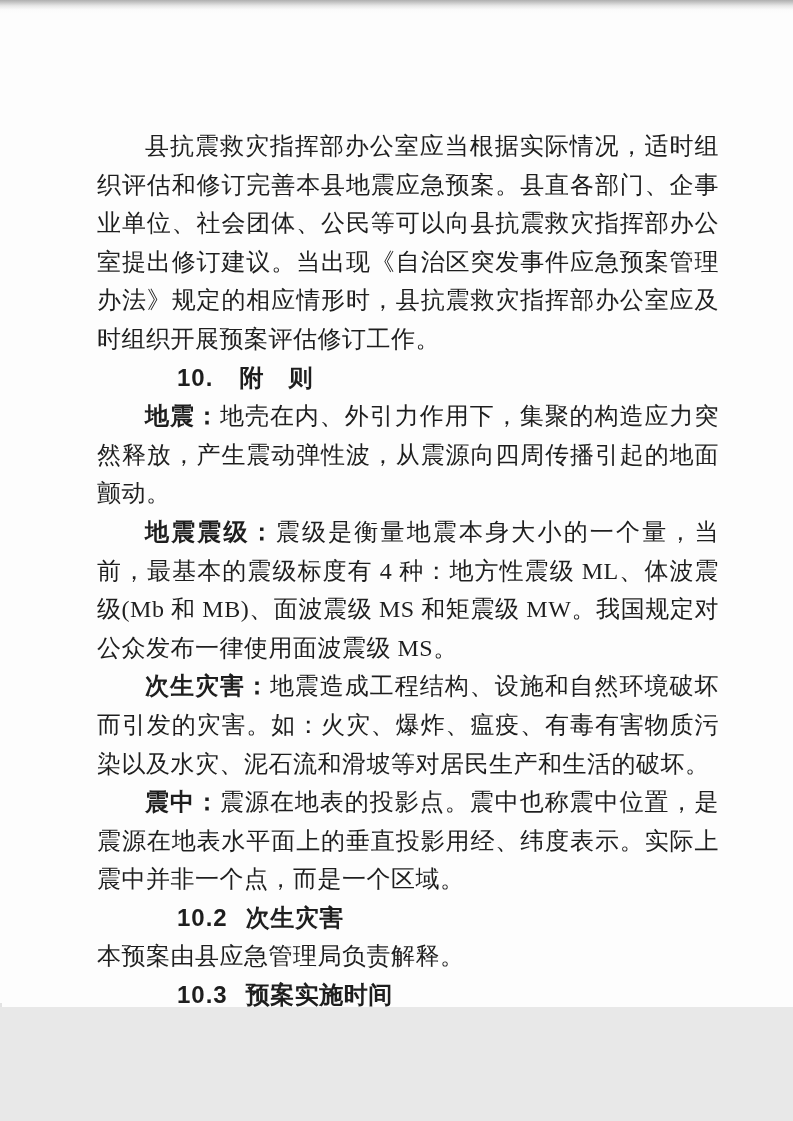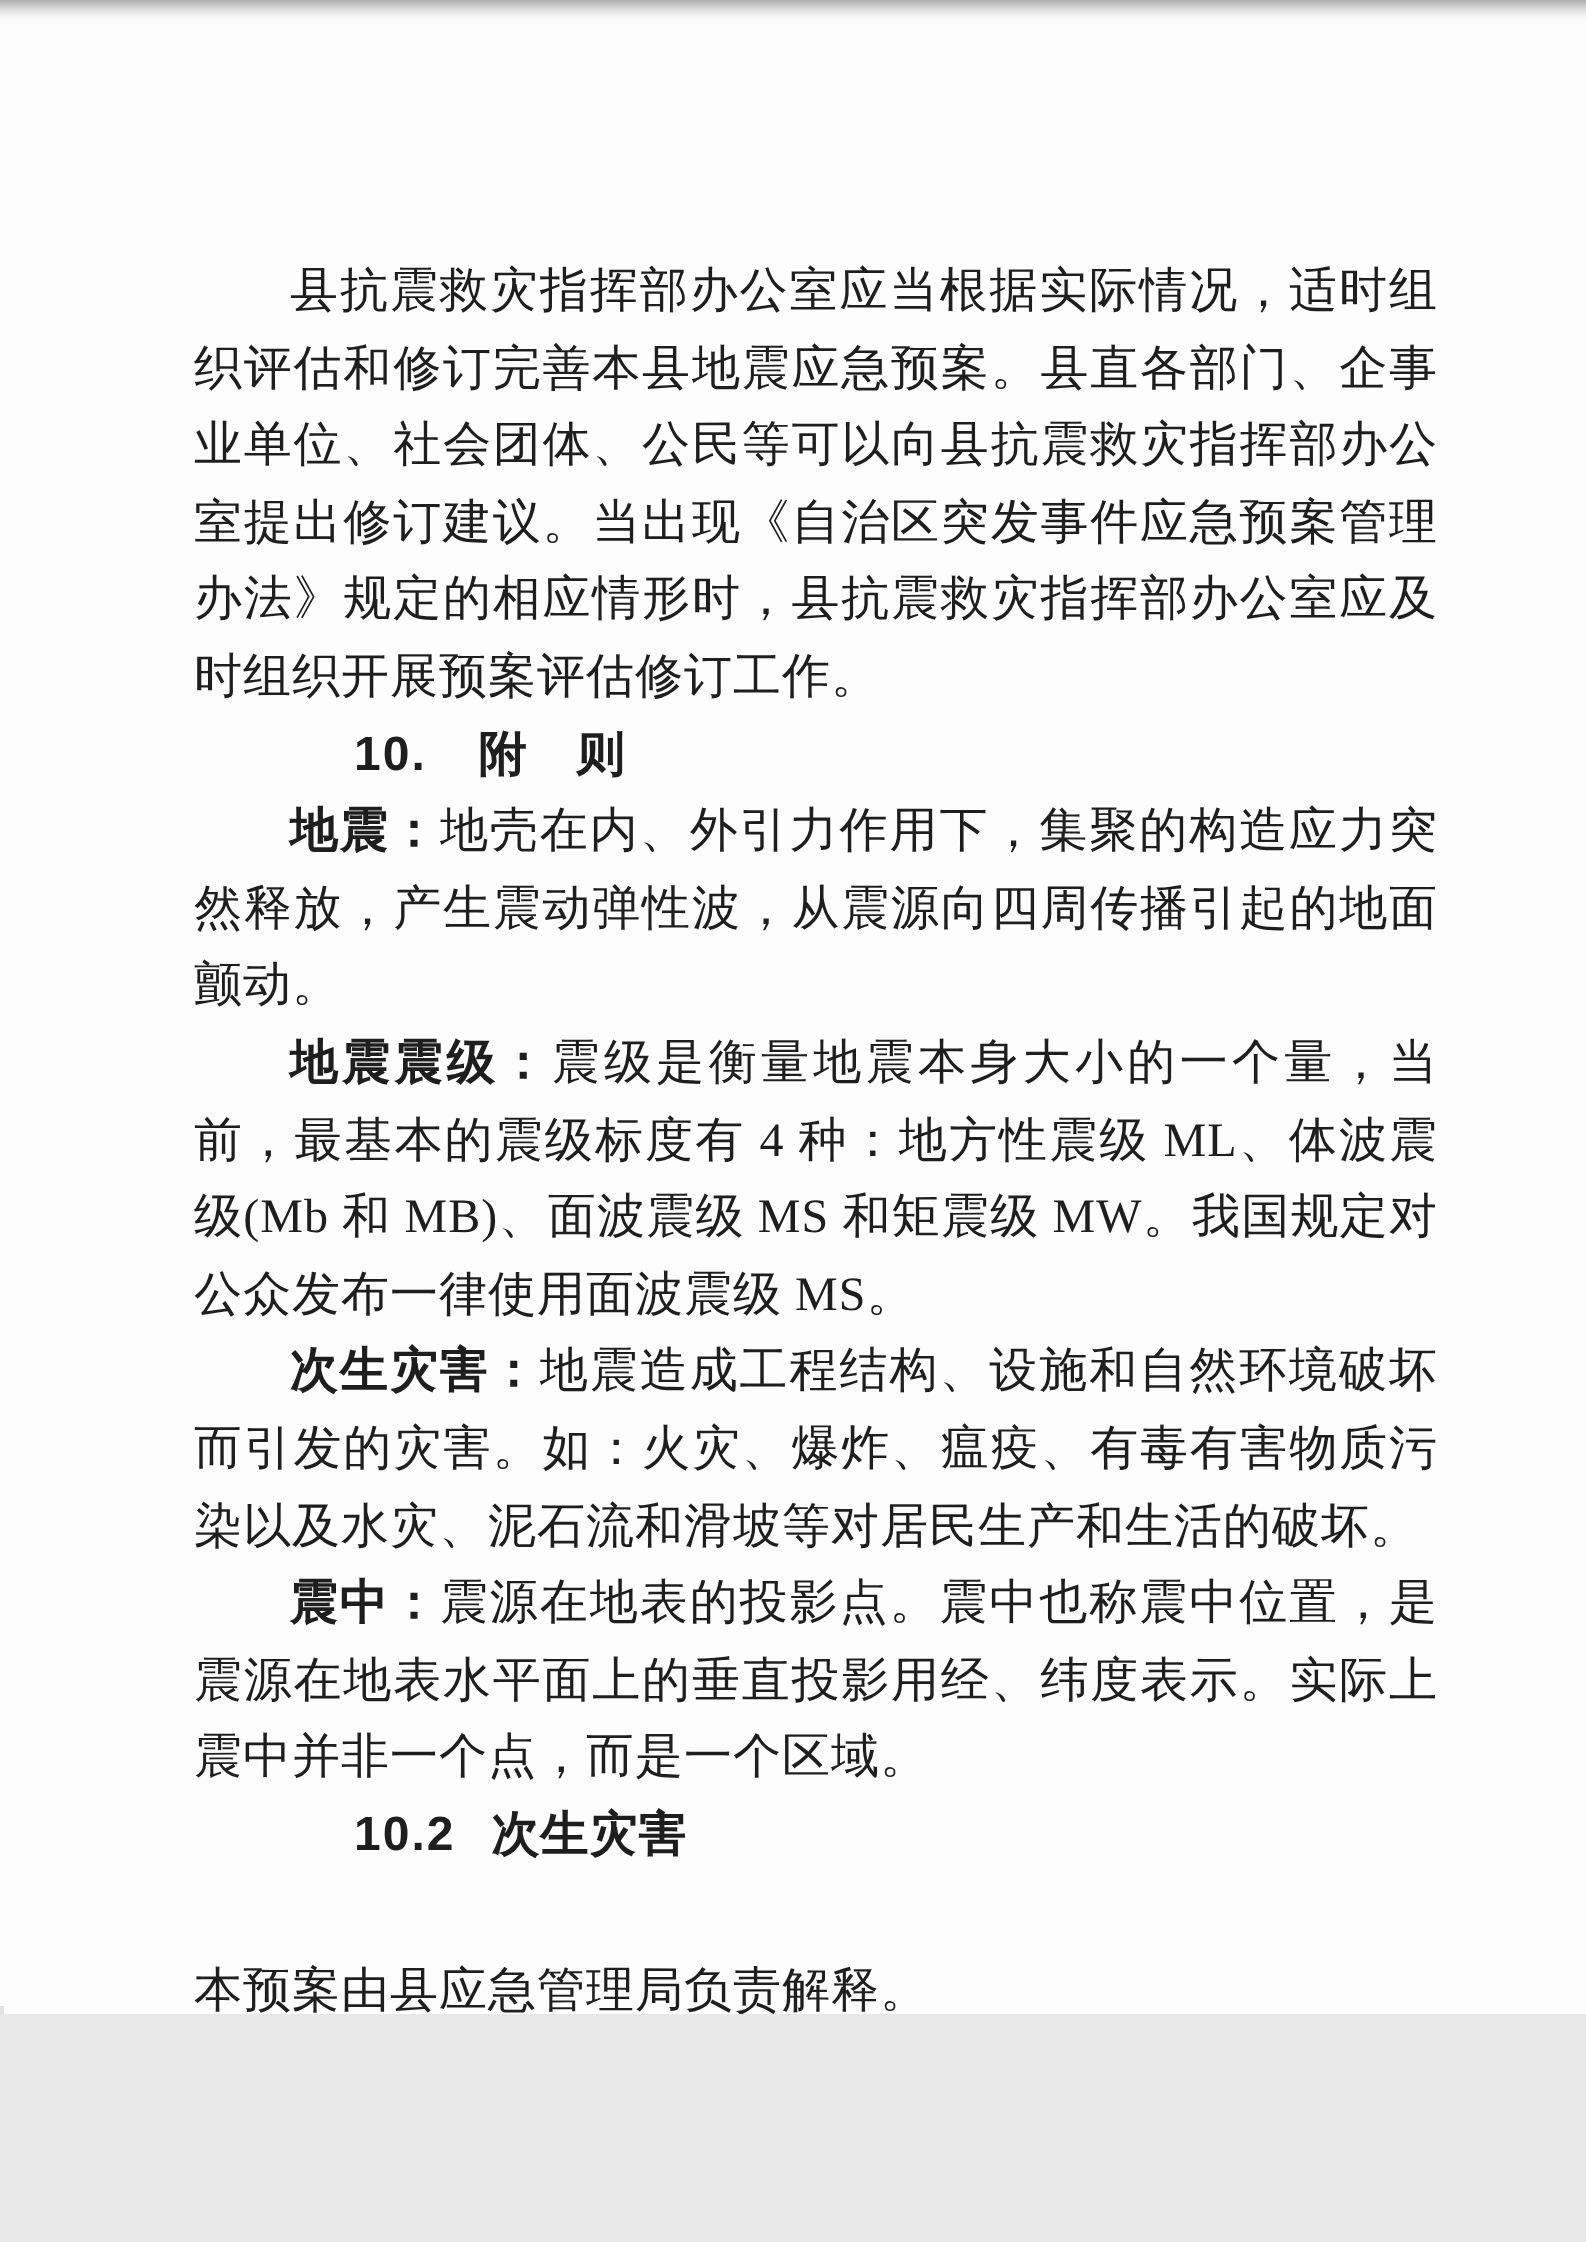--- a/index.html
+++ b/index.html
@@ -48,21 +48,20 @@
     line-height: 38.6px;
     text-align: justify;
     letter-spacing: 0.5px;
   }
   .para {
     margin: 0;
     text-indent: 48px;
   }
   .para.noindent {
     text-indent: 0;
-    margin-top: 40px;
   }
   .term {
     font-weight: bold;
     font-family: "Liberation Sans", "DejaVu Sans", sans-serif;
   }
   .heading {
     margin: 0;
     font-size: 24px;
     line-height: 38.6px;
     font-weight: bold;

